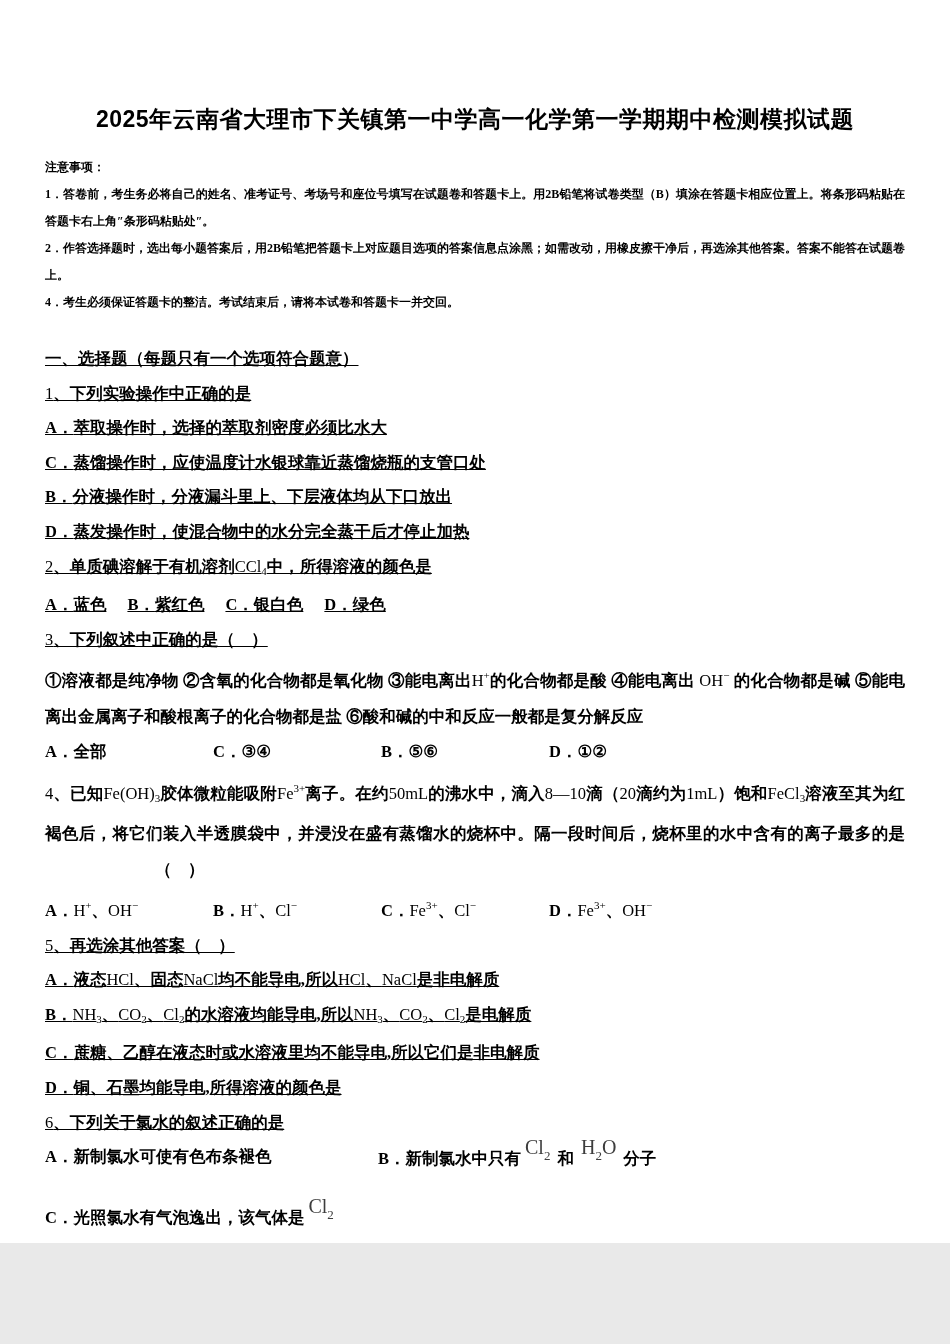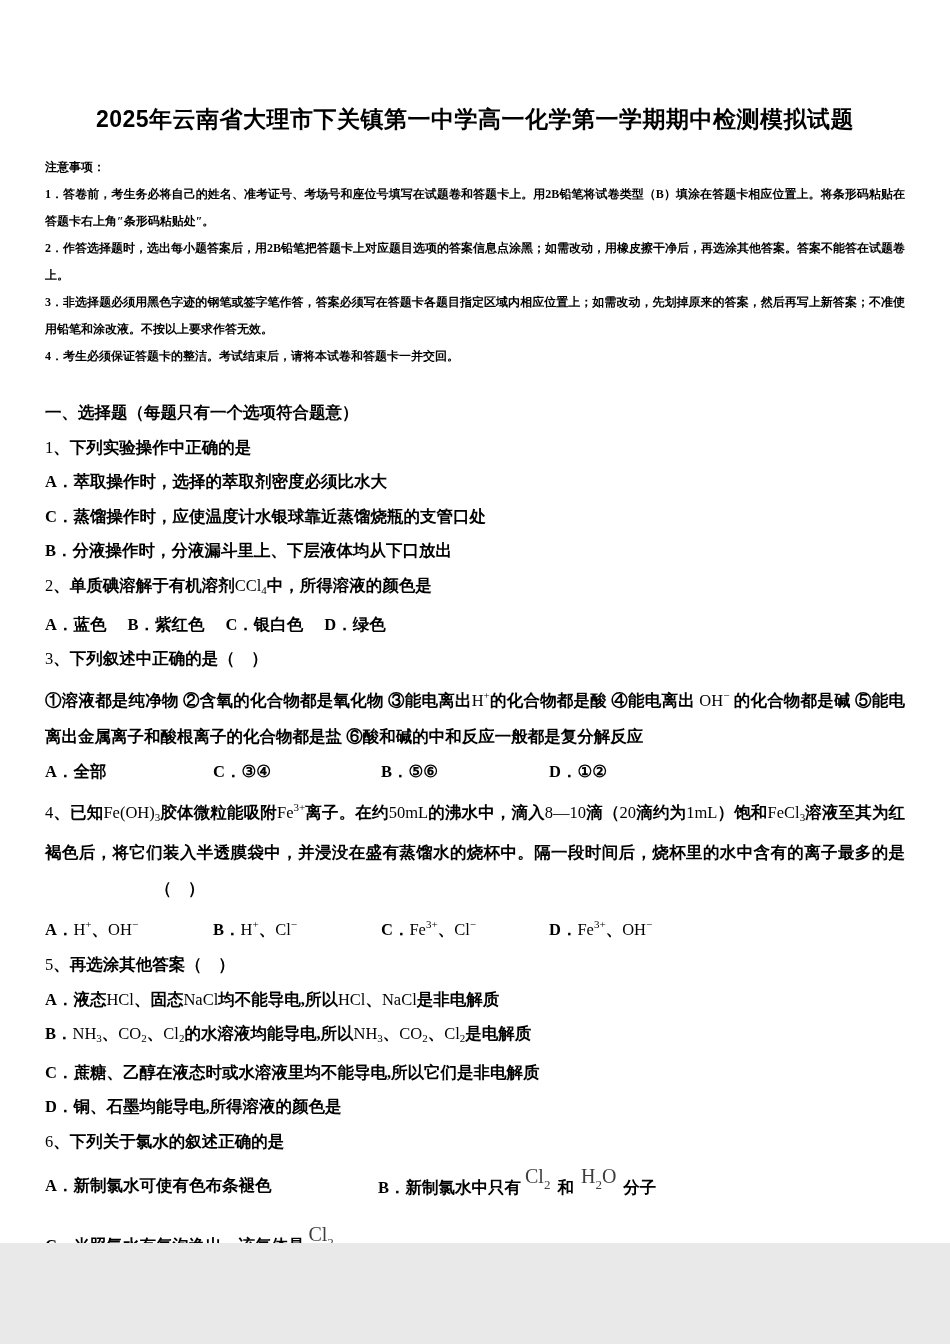--- a/index.html
+++ b/index.html
@@ -16,37 +16,37 @@
     font-size:23px; line-height:30px; font-weight:800;
     text-align:center; margin-bottom:20px;
     letter-spacing:0.5px;
   }
   .notice p {
     font-size:12px; line-height:27px; font-weight:600;
     text-align:justify;
   }
   .section-title { margin-top:26px; }
   .qline {
-    font-size:16.5px; line-height:34.6px; font-weight:600;
+    font-size:16.5px; line-height:34.6px; font-weight:600;text-decoration:underline;
   }
   .qpara {
     font-size:16.5px; line-height:36px; font-weight:600;
     text-align:justify;
   }
   .optrow {
     display:flex; font-size:16.5px; line-height:34.6px; font-weight:600;
   }
   .optrow .c { width:168px; flex:0 0 auto; }
   .optrow .c:last-child { width:auto; }
   .optrow6 {
     display:flex; font-size:16.5px; line-height:34.6px; font-weight:600;
   }
   .optrow6 .cwide { width:333px; flex:0 0 auto; }
   .optrow6 .c2 { width:auto; }
-  .row-ab { margin-top:9px; }
+  .row-ab { }
   .row-cd { margin-top:21px;flex-direction:column; }
   
   .ser { font-family:"Liberation Serif","DejaVu Serif",serif; font-weight:400; }
   .b   { font-weight:700; }
   .sub { font-size:11px; vertical-align:-3px; }
   .sup { font-size:11px; vertical-align:7px; }
   .gap { display:inline-block; }
   .raised {
     font-family:"Liberation Serif","DejaVu Serif",serif; font-weight:400;
     font-size:20px; display:inline-block; transform:translateY(-10px);
@@ -58,31 +58,31 @@
 <body>
 
 <div class="page">
 
   <h1 class="title">2025年云南省大理市下关镇第一中学高一化学第一学期期中检测模拟试题</h1>
 
   <div class="notice">
     <p>注意事项：</p>
     <p>1．答卷前，考生务必将自己的姓名、准考证号、考场号和座位号填写在试题卷和答题卡上。用2B铅笔将试卷类型（B）填涂在答题卡相应位置上。将条形码粘贴在答题卡右上角″条形码粘贴处″。</p>
     <p>2．作答选择题时，选出每小题答案后，用2B铅笔把答题卡上对应题目选项的答案信息点涂黑；如需改动，用橡皮擦干净后，再选涂其他答案。答案不能答在试题卷上。</p>
-    <p>3．非选择题必须用黑色字迹的钢笔或签字笔作答，答案必须写在答题卡各题目指定区域内相应位置上；如需改动，先划掉原来的答案，然后再写上新答案；不准使用铅笔和涂改液。不按以上要求作答无效。</p>
     <p>4．考生必须保证答题卡的整洁。考试结束后，请将本试卷和答题卡一并交回。</p>
   </div>
 
   <p class="qline section-title">一、选择题（每题只有一个选项符合题意）</p>
 
   <div>
     <p class="qline"><span class="ser">1</span><span>、下列实验操作中正确的是</span></p>
     <p class="qline"><span class="ser b">A．</span><span>萃取操作时，选择的萃取剂密度必须比水大</span></p>
     <p class="qline"><span class="ser b">C．</span><span>蒸馏操作时，应使温度计水银球靠近蒸馏烧瓶的支管口处</span></p>
     <p class="qline"><span class="ser b">B．</span><span>分液操作时，分液漏斗里上、下层液体均从下口放出</span></p>
+    <p class="qline"><span class="ser b">D．</span><span>蒸发操作时，使混合物中的水分完全蒸干后才停止加热</span></p>
   </div>
 
   <div>
     <p class="qline"><span class="ser">2</span><span>、单质碘溶解于有机溶剂</span><span class="ser">CCl</span><span class="ser sub">4</span><span>中，所得溶液的颜色是</span></p>
     <p class="qline"><span class="ser b">A．</span><span>蓝色</span><span class="gap" style="width: 21px;"></span><span class="ser b">B．</span><span>紫红色</span><span class="gap" style="width: 21px;"></span><span class="ser b">C．</span><span>银白色</span><span class="gap" style="width: 21px;"></span><span class="ser b">D．</span><span>绿色</span></p>
   </div>
 
   <div>
     <p class="qline"><span class="ser">3</span><span>、下列叙述中正确的是（　）</span></p>
     <p class="qpara"><span>①溶液都是纯净物 ②含氧的化合物都是氧化物 ③能电离出</span><span class="ser">H</span><span class="ser sup">+</span><span>的化合物都是酸 ④能电离出 </span><span class="ser">OH</span><span class="ser sup">−</span><span> 的化合物都是碱 ⑤能电离出金属离子和酸根离子的化合物都是盐 ⑥酸和碱的中和反应一般都是复分解反应</span></p>

